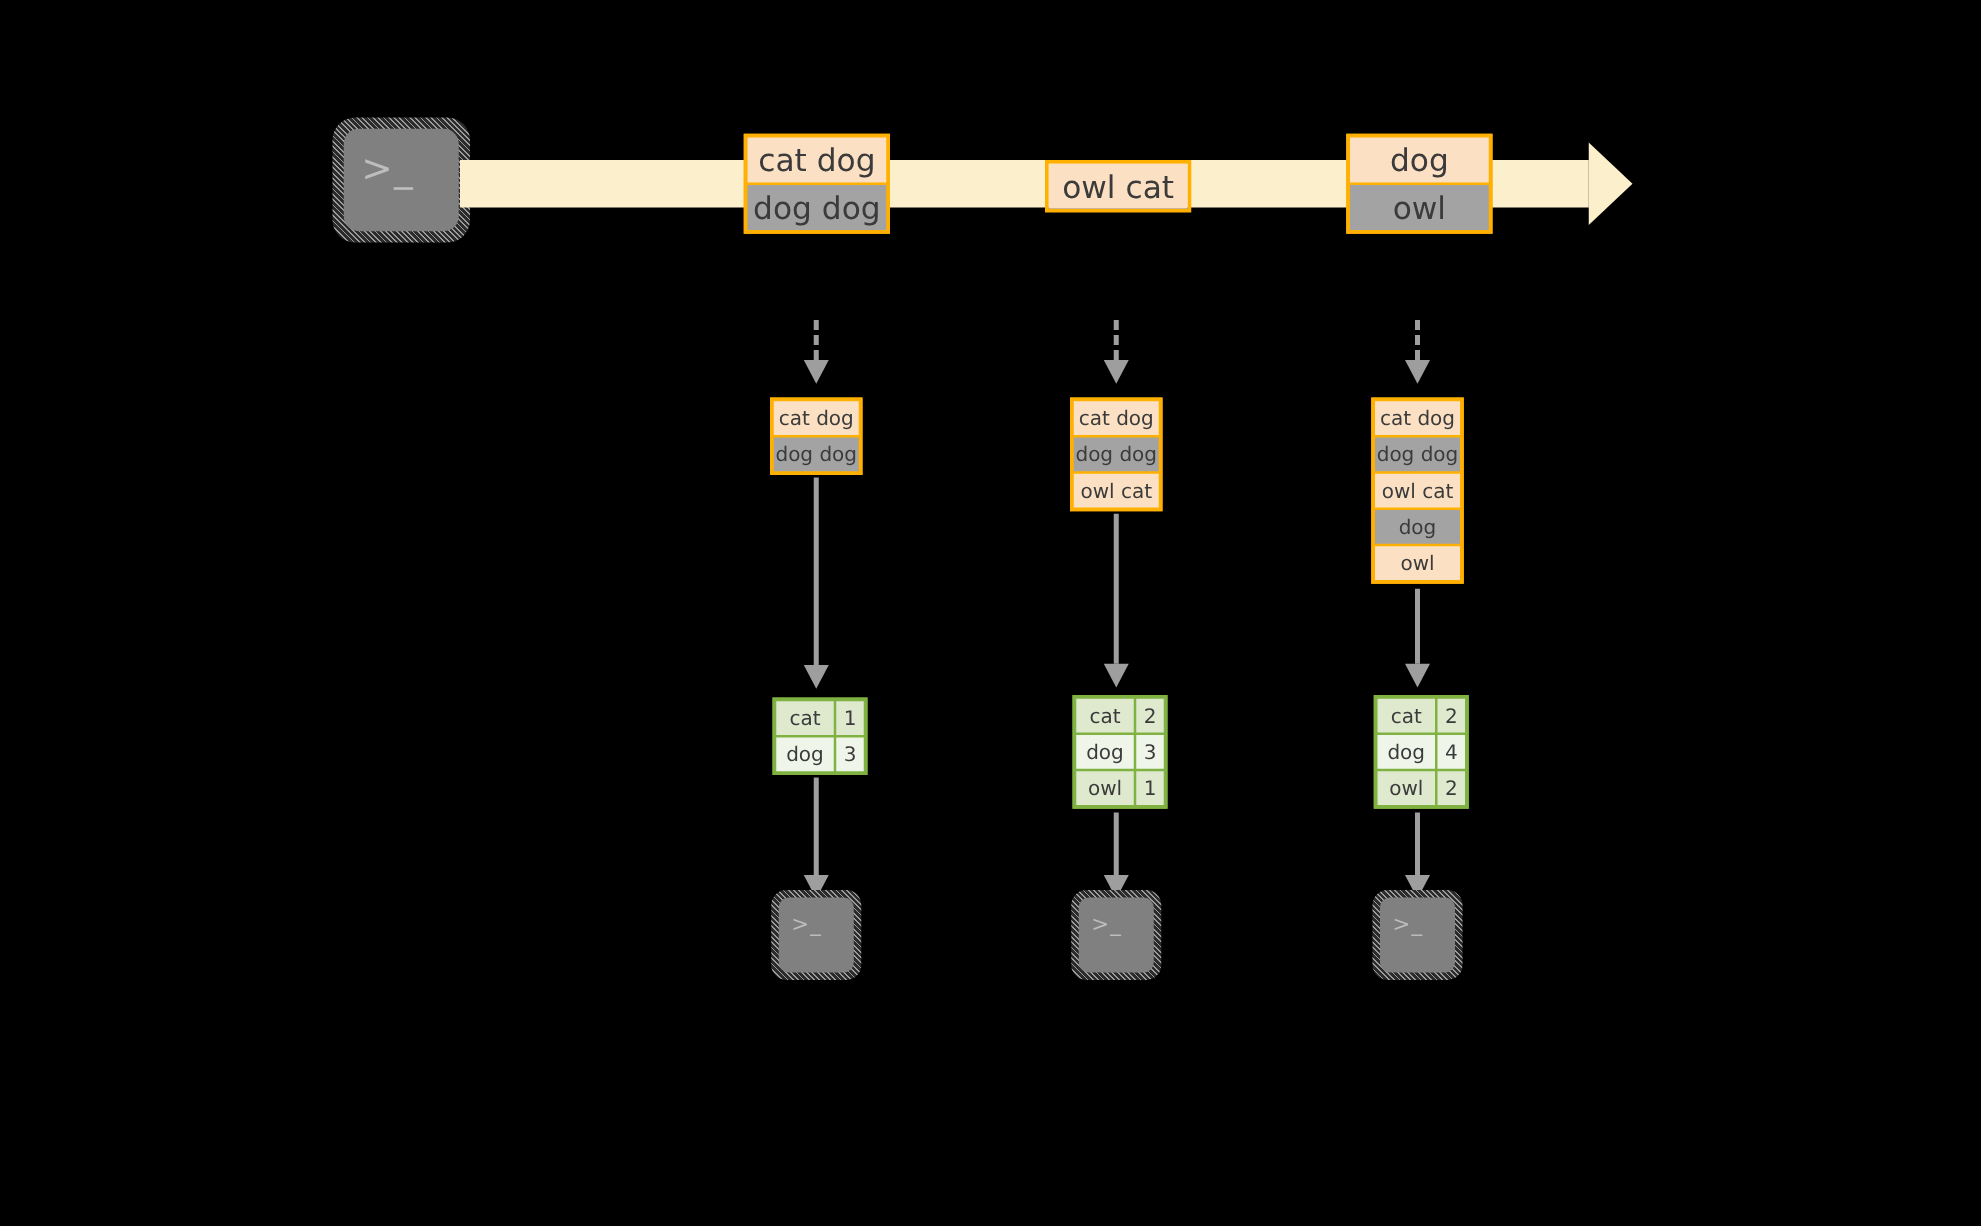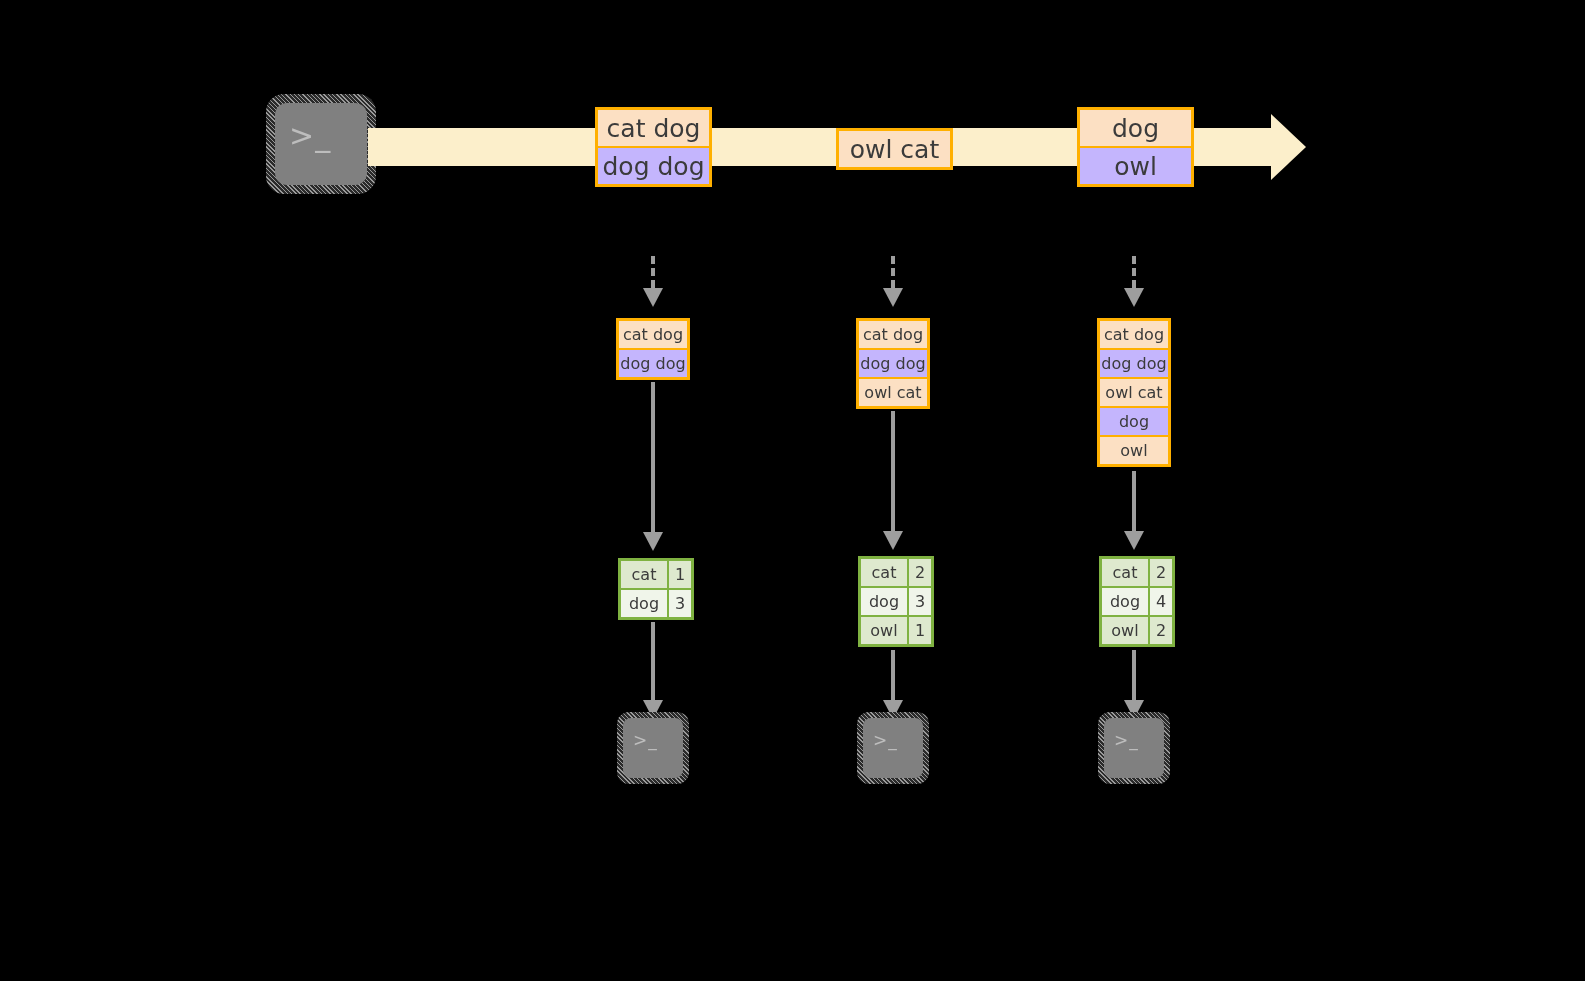--- a/index.html
+++ b/index.html
@@ -78,21 +78,21 @@
   .evt-stack .cell {
     box-sizing: border-box;
     background: #FCE0C3;
     color: #3b3b3b;
     display: flex;
     align-items: center;
     justify-content: center;
     white-space: nowrap;
     text-align: center;
   }
-  .evt-stack .cell.alt { background: #c4b5fd; }
+  .evt-stack .cell.alt { background: #a3a3a3; }
 
   .evt-stack.top .cell { height: 36px; font-size: 25px; }
   .evt-stack.mid .cell { height: 27px; font-size: 16px; }
 
   
   .res-table {
     position: absolute;
     box-sizing: border-box;
     border: 3px solid #7FB241;
     background: #7FB241;

